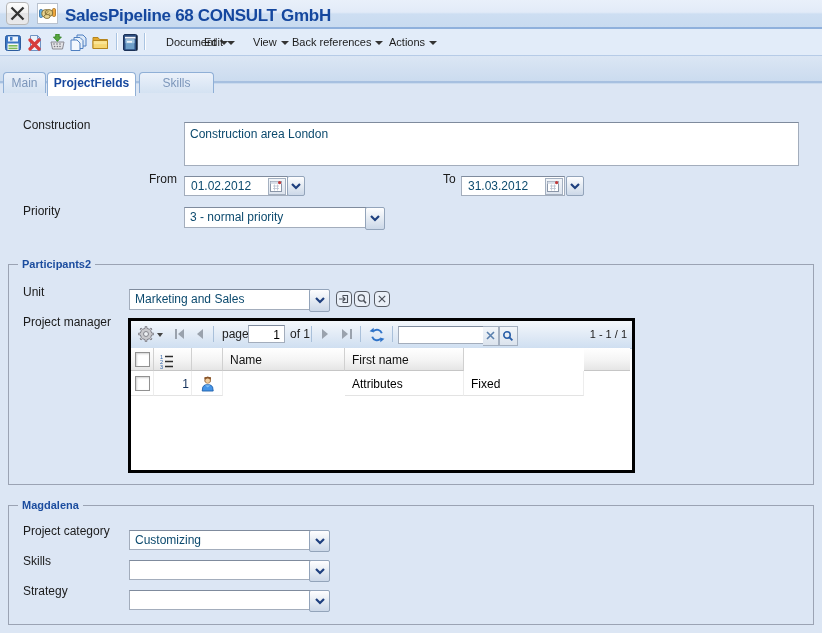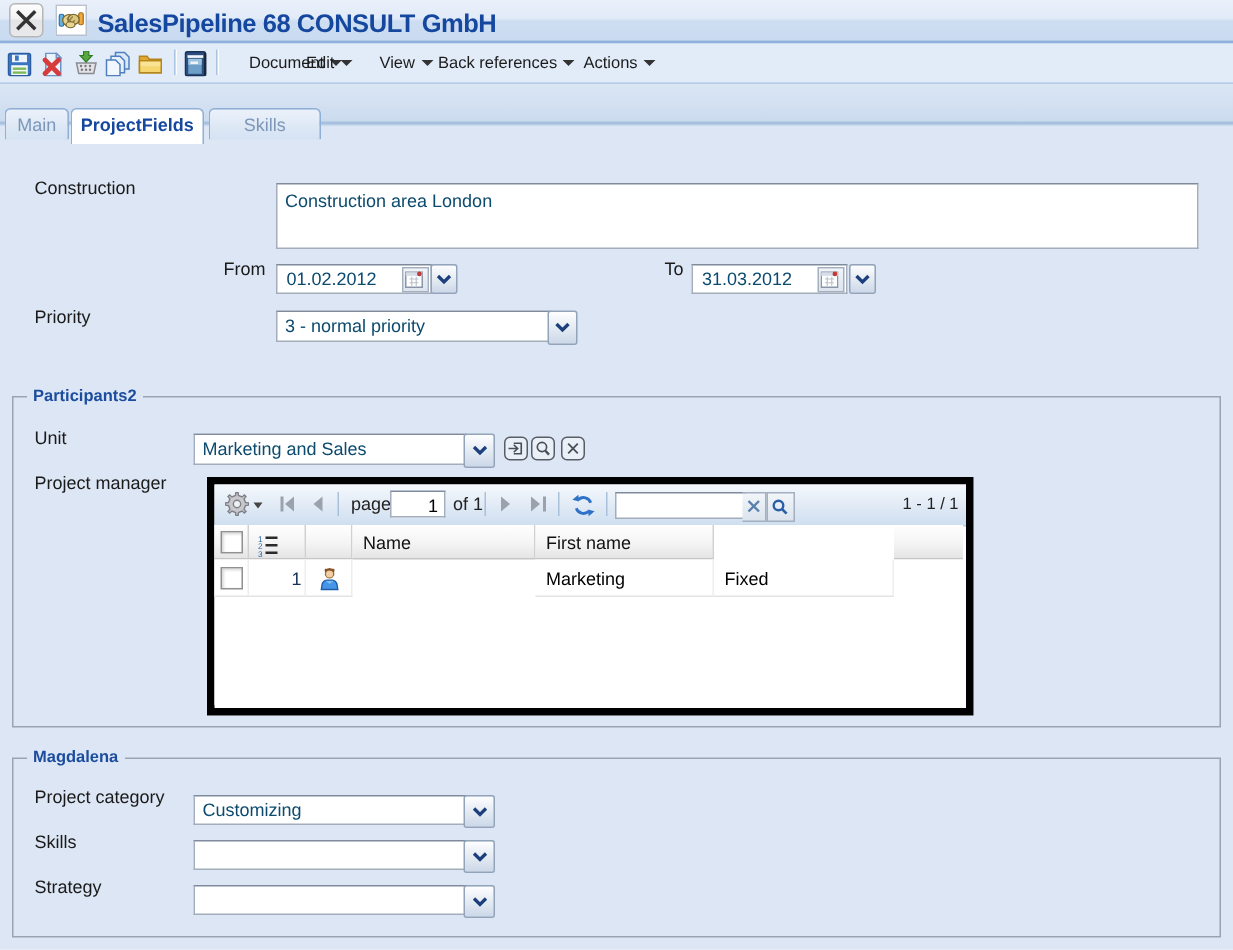--- a/index.html
+++ b/index.html
@@ -27,21 +27,21 @@
 fieldset legend{font-size:11px;font-weight:bold;color:#1b4c9e;margin-left:9px;padding:0 4px;}
 .lbl{font-size:12px;color:#1a1a1a;}
 .inp{background:#fff;border:1px solid #a3adbc;border-top-color:#7f8b9d;}
 .itext{font-size:12px;color:#0c4a6e;}
 
 .trig{background:linear-gradient(to bottom,#fefeff 0%,#e7edf4 45%,#ccd8e8 100%);border:1px solid #93a4ba;border-radius:2px;}
 .trig svg{display:block;margin:auto;}
 
 .sqbtn{width:14px;height:14px;border:1px solid #585d66;border-radius:4px;background:#eaf0f8;}
 
-#grid{left:138px;top:318px;width:501px;height:149px;border:5px solid #000000;background:#fff;}
+#grid{left:128px;top:318px;width:501px;height:149px;border:3px solid #000000;background:#fff;}
 #gridbar{position:absolute;left:0;top:0;width:501px;height:27px;background:linear-gradient(to bottom,#f4f8fc 0%,#e2ebf6 50%,#cfdff1 100%);border-bottom:1px solid #b9cce2;}
 .gsep{position:absolute;top:5px;width:1px;height:16px;background:#a9c0da;}
 .hcell{position:absolute;top:0;height:23px;background:linear-gradient(to bottom,#ffffff 0%,#f4f4f4 55%,#e5e5e5 100%);border-right:1px solid #d0d0d0;border-bottom:1px solid #c6c6c6;box-sizing:border-box;}
 .hcell span{font-size:12px;color:#111;position:absolute;left:7px;top:5px;}
 .dcell{position:absolute;top:23px;height:25px;border-right:1px solid #ededed;border-bottom:1px solid #e3e3e3;box-sizing:border-box;background:#fff;}
 .dcell span{font-size:12px;color:#000;position:absolute;left:7px;top:6px;}
 .cb{position:absolute;width:13px;height:13px;background:#fff;border:1px solid #919191;box-shadow:inset 1px 1px 2px rgba(0,0,0,0.18);}
 </style>
 </head>
 <body>
@@ -299,21 +299,21 @@
       <div class="dcell" style="left:61px;width:31px;">
         <svg style="position:absolute;left:8px;top:5px;" width="16" height="16">
           <path d="M4.6 1.2 h6.2 v4.5 h-6.2 z" fill="#8a5428"></path>
           <circle cx="7.7" cy="4.6" r="2.7" fill="#f2cfa2" stroke="#9a6a38" stroke-width="0.7"></circle>
           <path d="M4.9 3.4 q2.8 -2.4 5.6 0 l0.6 -1.6 -3.4 -1.2 -3.4 1.2 z" fill="#8a5428"></path>
           <path d="M2.2 15 l0.6 -3.8 q0.8 -2 3 -2.4 h3.8 q2.2 0.4 3 2.4 l0.6 3.8 z" fill="#4695e8" stroke="#1d5da8" stroke-width="0.9"></path>
           <path d="M5 9.2 h5.4 l-2.7 2.2 z" fill="#7dbcf4"></path>
         </svg>
       </div>
       <div class="dcell" style="left:214px;width:119px;">
-          <span>Marketing</span>
+          <span>Attributes</span>
         </div>
       <div class="dcell" style="left:333px;width:120px;">
           <span>Fixed</span>
         </div>
       <div class="dcell" style="left:453px;width:46px;border-right:none;border-bottom:none;"></div>
     </div>
   </div>
 
   <fieldset style="left:8px;top:499px;width:804px;height:124px;">
     <legend>Magdalena</legend>

